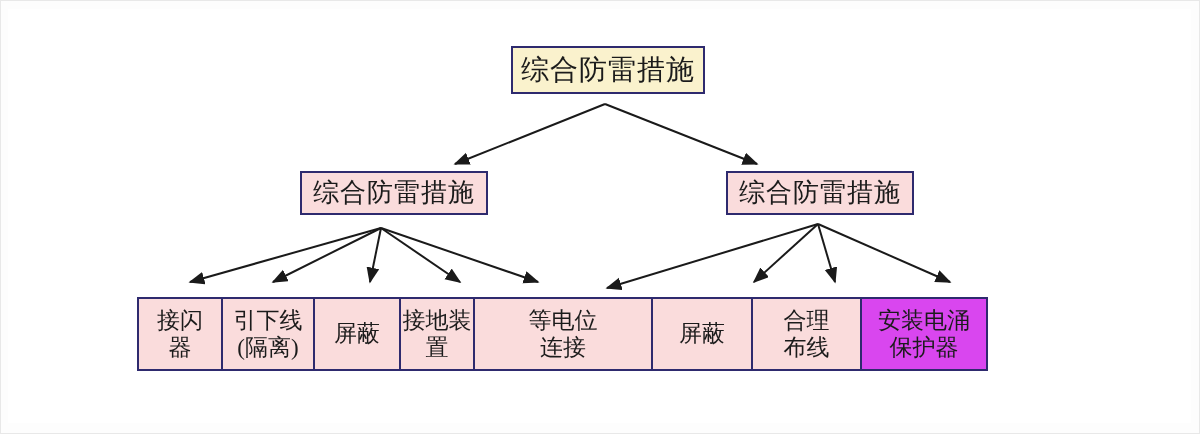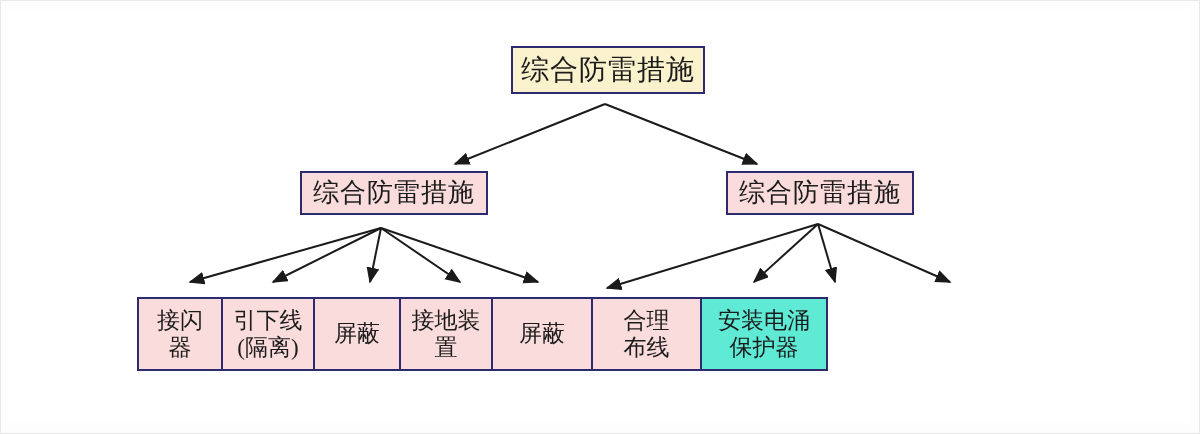--- a/index.html
+++ b/index.html
@@ -92,21 +92,21 @@
     align-items: center;
     justify-content: center;
     text-align: center;
     font-size: 23px;
     line-height: 1.18;
     color: #1b1b1b;
     white-space: pre-line;
   }
   .cell:first-child { border-left-width: 2px; }
   .cell:last-child  { border-right-width: 2px; }
-  .cell.blue { background: #5eead4; }
+  .cell.blue { background: #d946ef; }
 
   
   #arrows {
     position: absolute;
     left: 0; top: 0;
     width: 1200px; height: 434px;
     pointer-events: none;
   }
 </style>
 </head>
@@ -148,22 +148,24 @@
   <div class="node node-level2" id="node-external">综合防雷措施</div>
 
   <div class="node node-level2" id="node-internal">综合防雷措施</div>
 
   <div id="measure-row">
     <div class="cell" style="width:85px">接闪
 器</div>
     <div class="cell" style="width:92px">引下线
 (隔离)</div>
     <div class="cell" style="width:86px">屏蔽</div>
-    <div class="cell" style="width:92px">接地装
+    <div class="cell" style="width:74px">接地装
 置</div>
+    <div class="cell" style="width:178px">等电位
+连接</div>
     <div class="cell" style="width:100px">屏蔽</div>
     <div class="cell" style="width:109px">合理
 布线</div>
     <div class="cell blue" style="width:127px">安装电涌
 保护器</div>
   </div>
 
 </div>
 
 </body></html>

